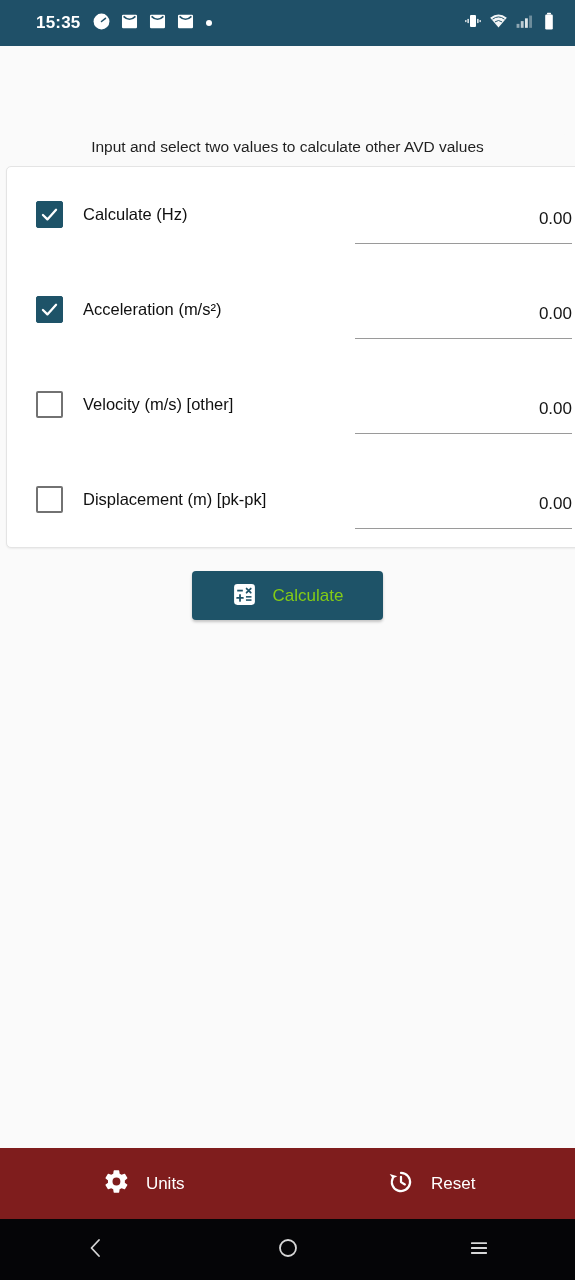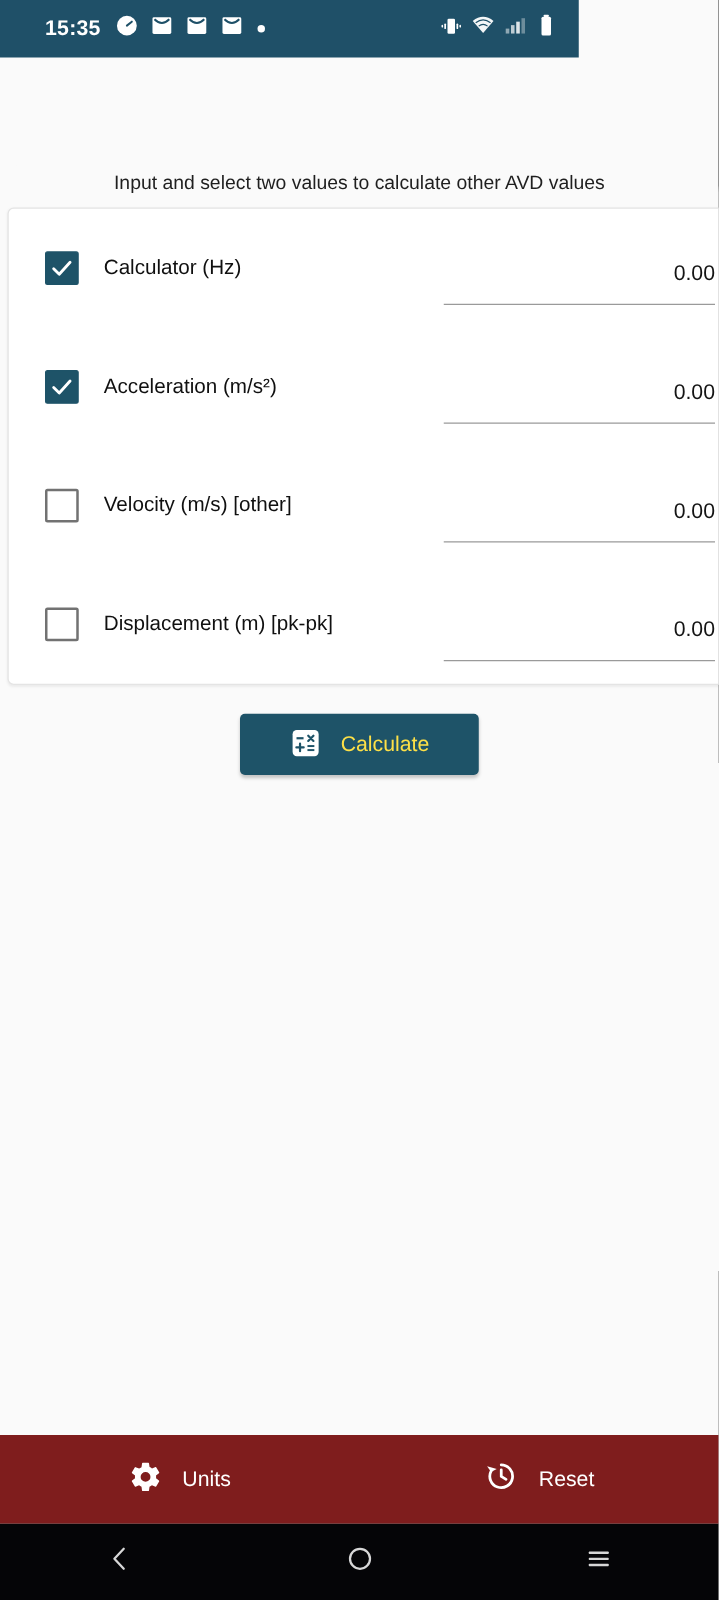--- a/index.html
+++ b/index.html
@@ -15,21 +15,21 @@
     width: 575px;
     height: 1280px;
     overflow: hidden;
     background: #fafafa;
   }
 
   
   .statusbar {
     position: absolute;
     top: 0; left: 0;
-    width: 463px;
+    width: 575px;
     height: 46px;
     background: #1f5068;
     display: flex;
     align-items: center;
     box-sizing: border-box;
     padding: 0 18px 0 36px;
   }
   .status-left {
     display: flex;
     align-items: center;
@@ -167,21 +167,21 @@
     border-radius: 4px;
     box-shadow: 0 2px 3px rgba(0,0,0,.22);
     display: flex;
     align-items: center;
     justify-content: center;
     gap: 16px;
     cursor: pointer;
     padding: 0;
   }
   .calc-label {
-    color: #fde047;
+    color: #84cc16;
     font-size: 17px;
   }
 
   
   .bottombar {
     position: absolute;
     top: 1148px; left: 0;
     width: 575px;
     height: 71px;
     background: #7f1d1d;
@@ -304,21 +304,21 @@
     <div class="subtitle">Input and select two values to calculate other AVD values</div>
 
     <div class="card">
 
       <div class="row">
         <div class="cb on">
           <svg width="21" height="21" viewBox="0 0 24 24">
             <path d="M4.5 12.6 L9.6 17.6 L19.5 6.6" stroke="#ffffff" stroke-width="2.6" fill="none" stroke-linecap="round" stroke-linejoin="round"></path>
           </svg>
         </div>
-        <div class="row-label">Calculator (Hz)</div>
+        <div class="row-label">Calculate (Hz)</div>
         <div class="field">
           <span class="field-value">0.00</span>
         </div>
       </div>
 
       <div class="row">
         <div class="cb on">
           <svg width="21" height="21" viewBox="0 0 24 24">
             <path d="M4.5 12.6 L9.6 17.6 L19.5 6.6" stroke="#ffffff" stroke-width="2.6" fill="none" stroke-linecap="round" stroke-linejoin="round"></path>
           </svg>

